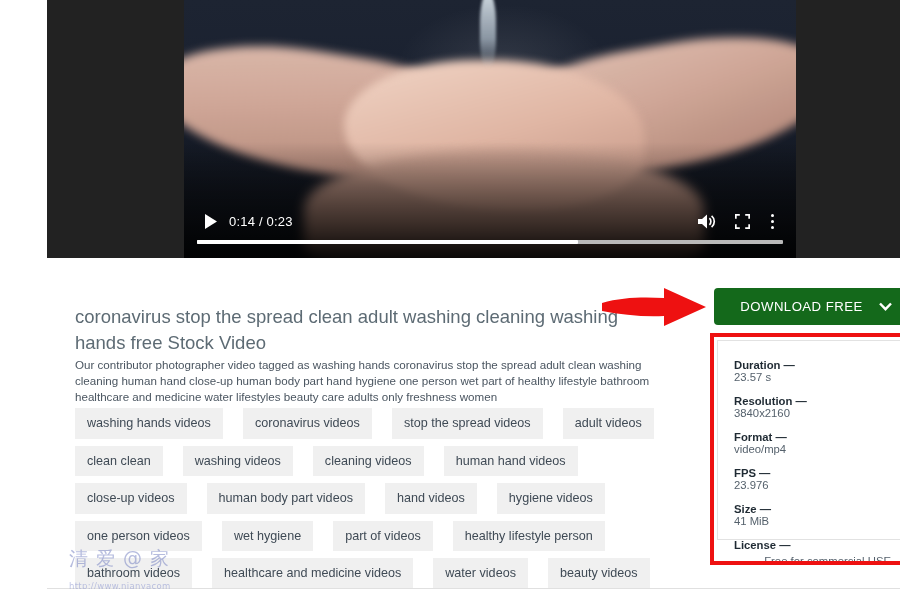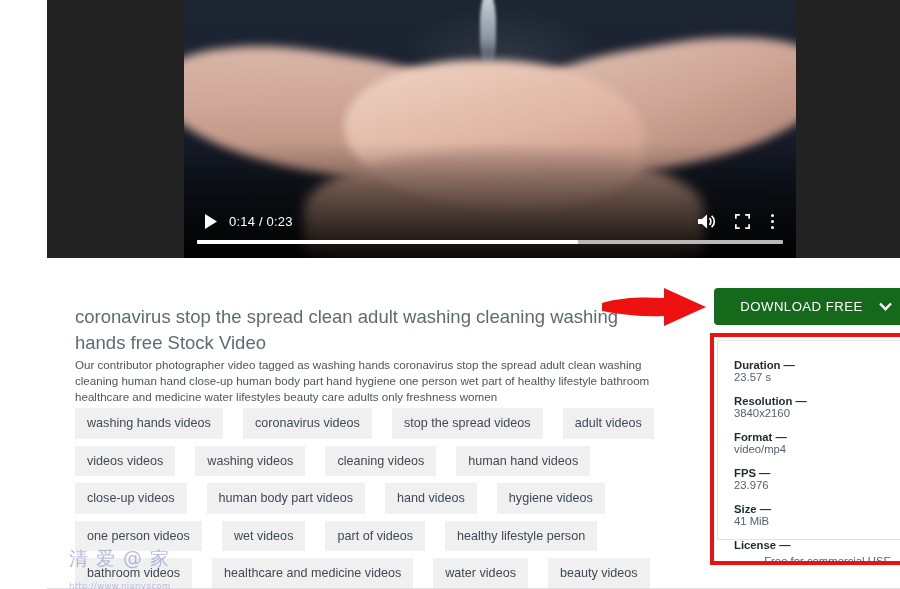--- a/index.html
+++ b/index.html
@@ -355,30 +355,30 @@
   </div>
 
   <div class="content">
     <h1 class="title">coronavirus stop the spread clean adult washing cleaning washing hands free Stock Video</h1>
     <p class="desc">Our contributor photographer video tagged as washing hands coronavirus stop the spread adult clean washing cleaning human hand close-up human body part hand hygiene one person wet part of healthy lifestyle bathroom healthcare and medicine water lifestyles beauty care adults only freshness women</p>
     <div class="tags" id="tag-list">
         <div class="tag">washing hands videos</div>
         <div class="tag">coronavirus videos</div>
         <div class="tag">stop the spread videos</div>
         <div class="tag">adult videos</div>
-        <div class="tag">videos videos</div>
+        <div class="tag">clean clean</div>
         <div class="tag">washing videos</div>
         <div class="tag">cleaning videos</div>
         <div class="tag">human hand videos</div>
         <div class="tag">close-up videos</div>
         <div class="tag">human body part videos</div>
         <div class="tag">hand videos</div>
         <div class="tag">hygiene videos</div>
         <div class="tag">one person videos</div>
-        <div class="tag">wet videos</div>
+        <div class="tag">wet hygiene</div>
         <div class="tag">part of videos</div>
         <div class="tag">healthy lifestyle person</div>
         <div class="tag">bathroom videos</div>
         <div class="tag">healthcare and medicine videos</div>
         <div class="tag">water videos</div>
         <div class="tag">beauty videos</div>
         <div class="tag">care videos</div>
         <div class="tag">adults only videos</div>
       </div>
     <div class="hairline-bottom"></div>

